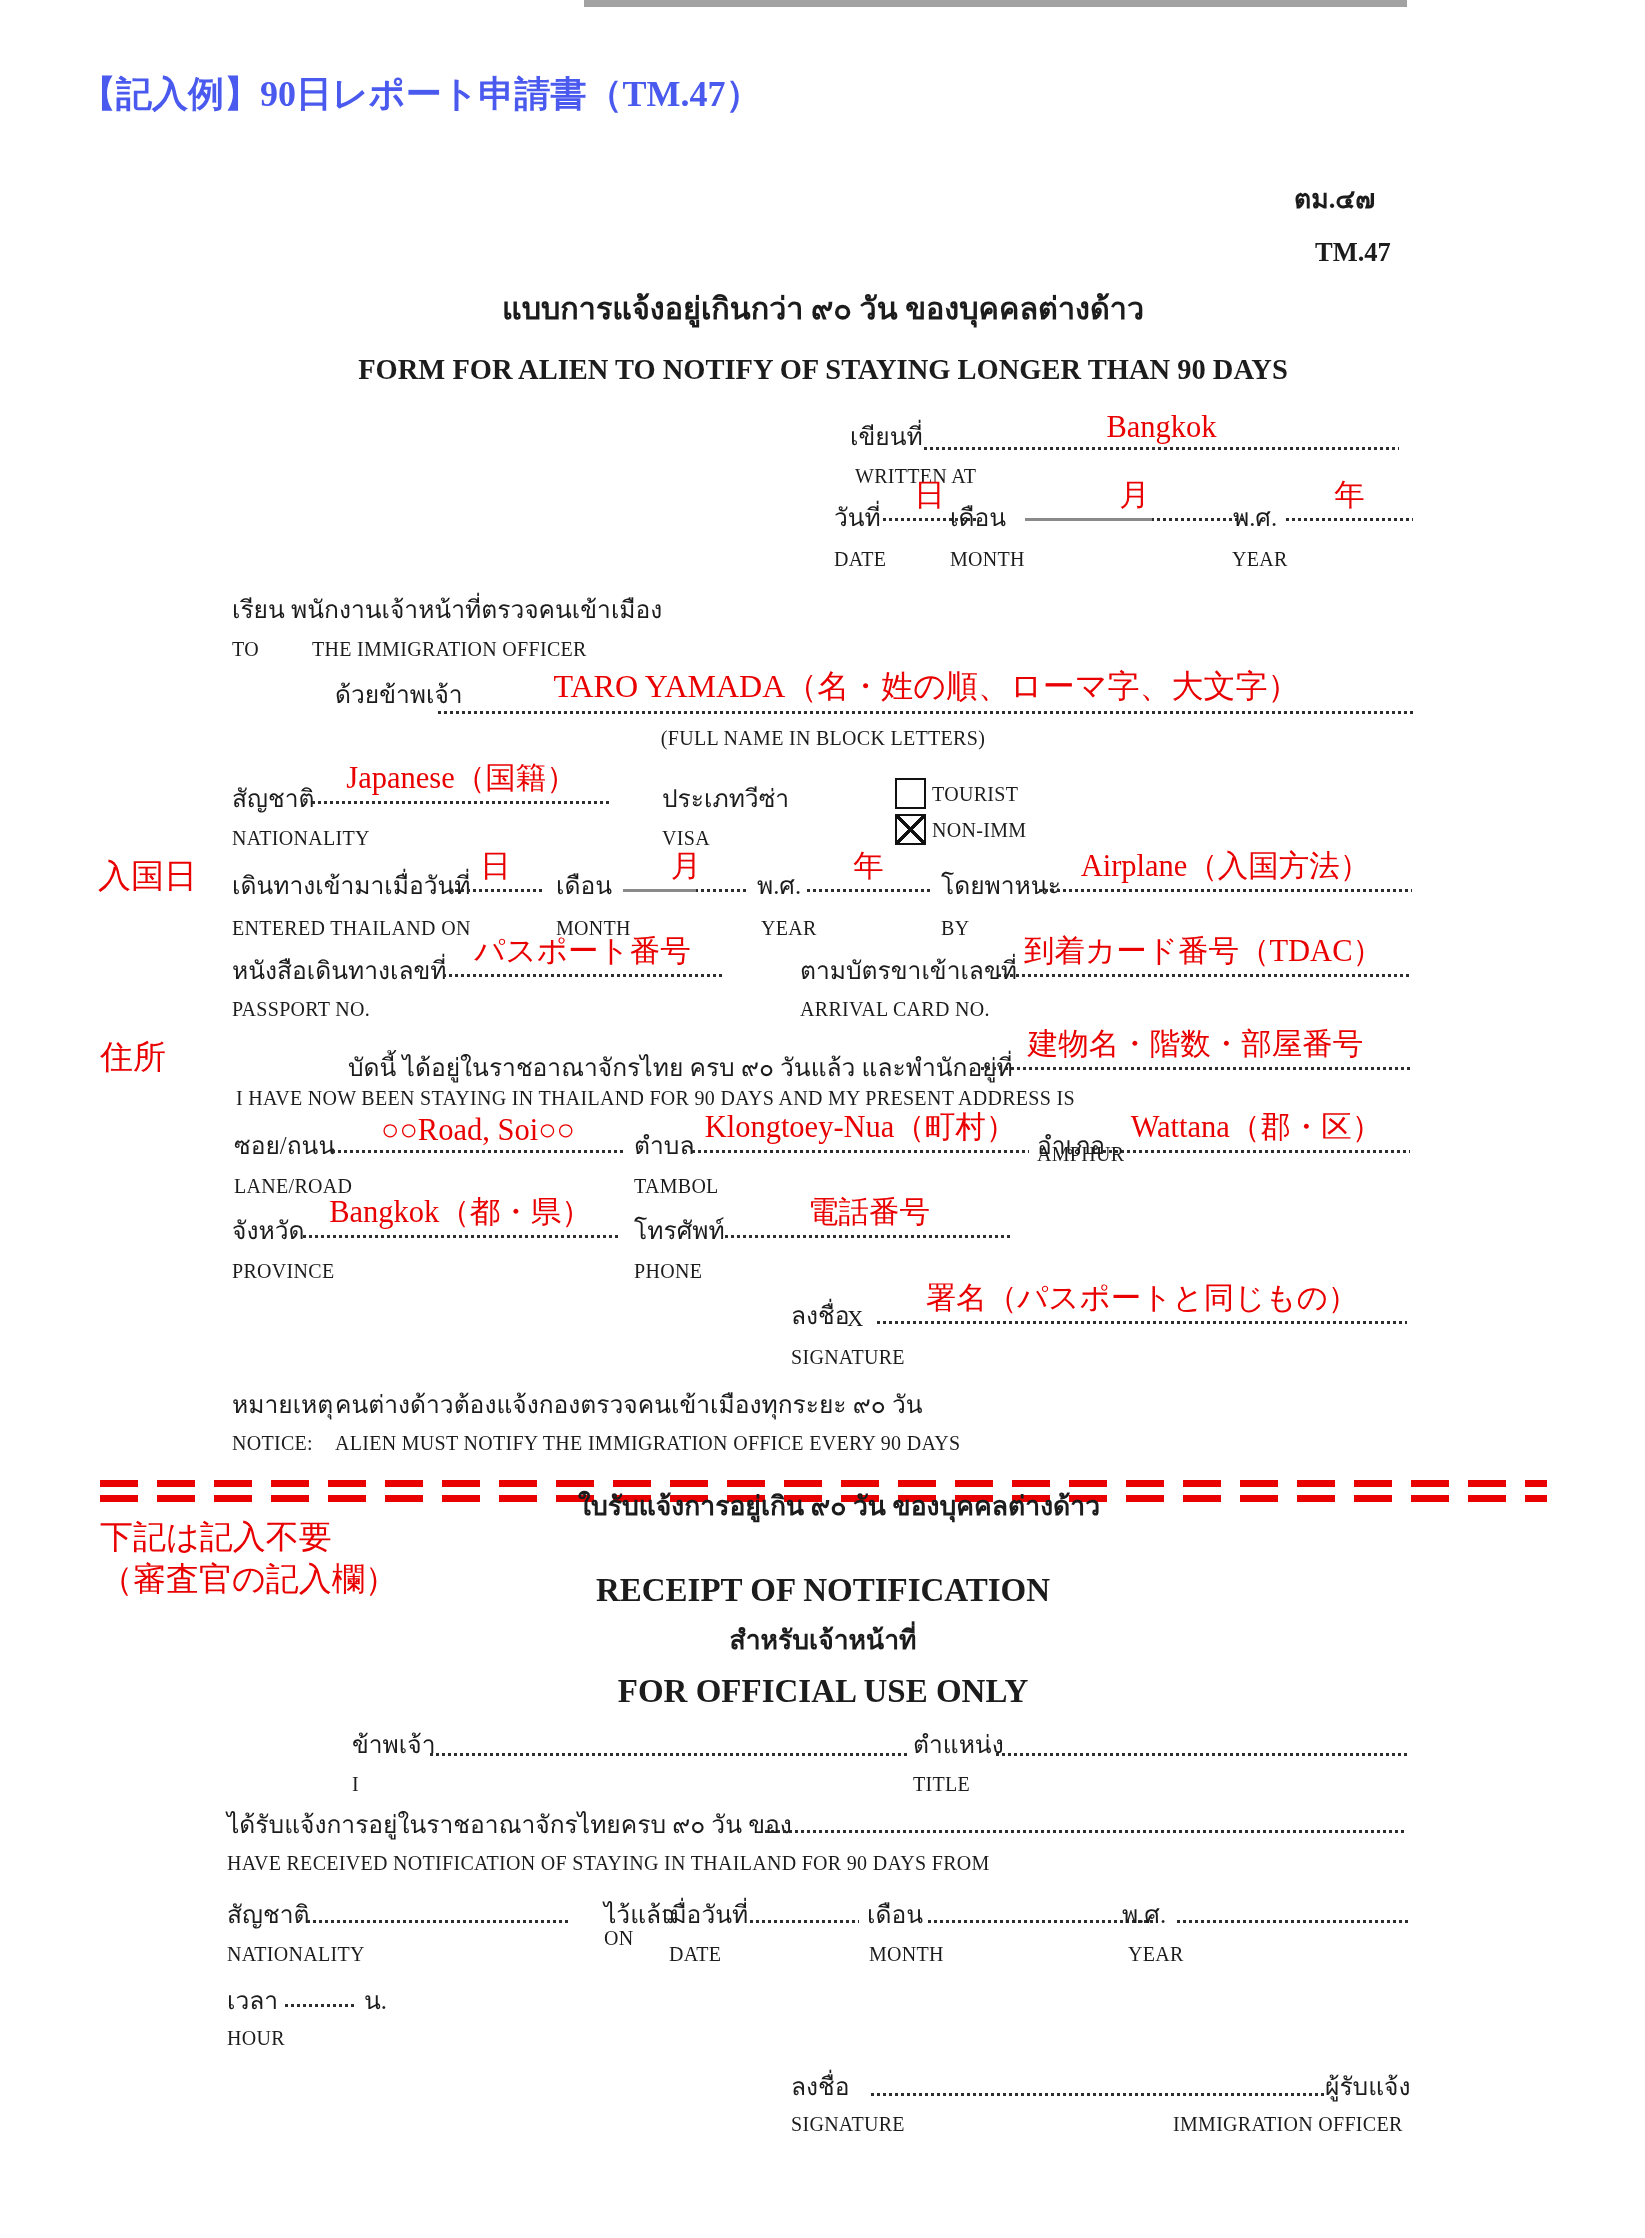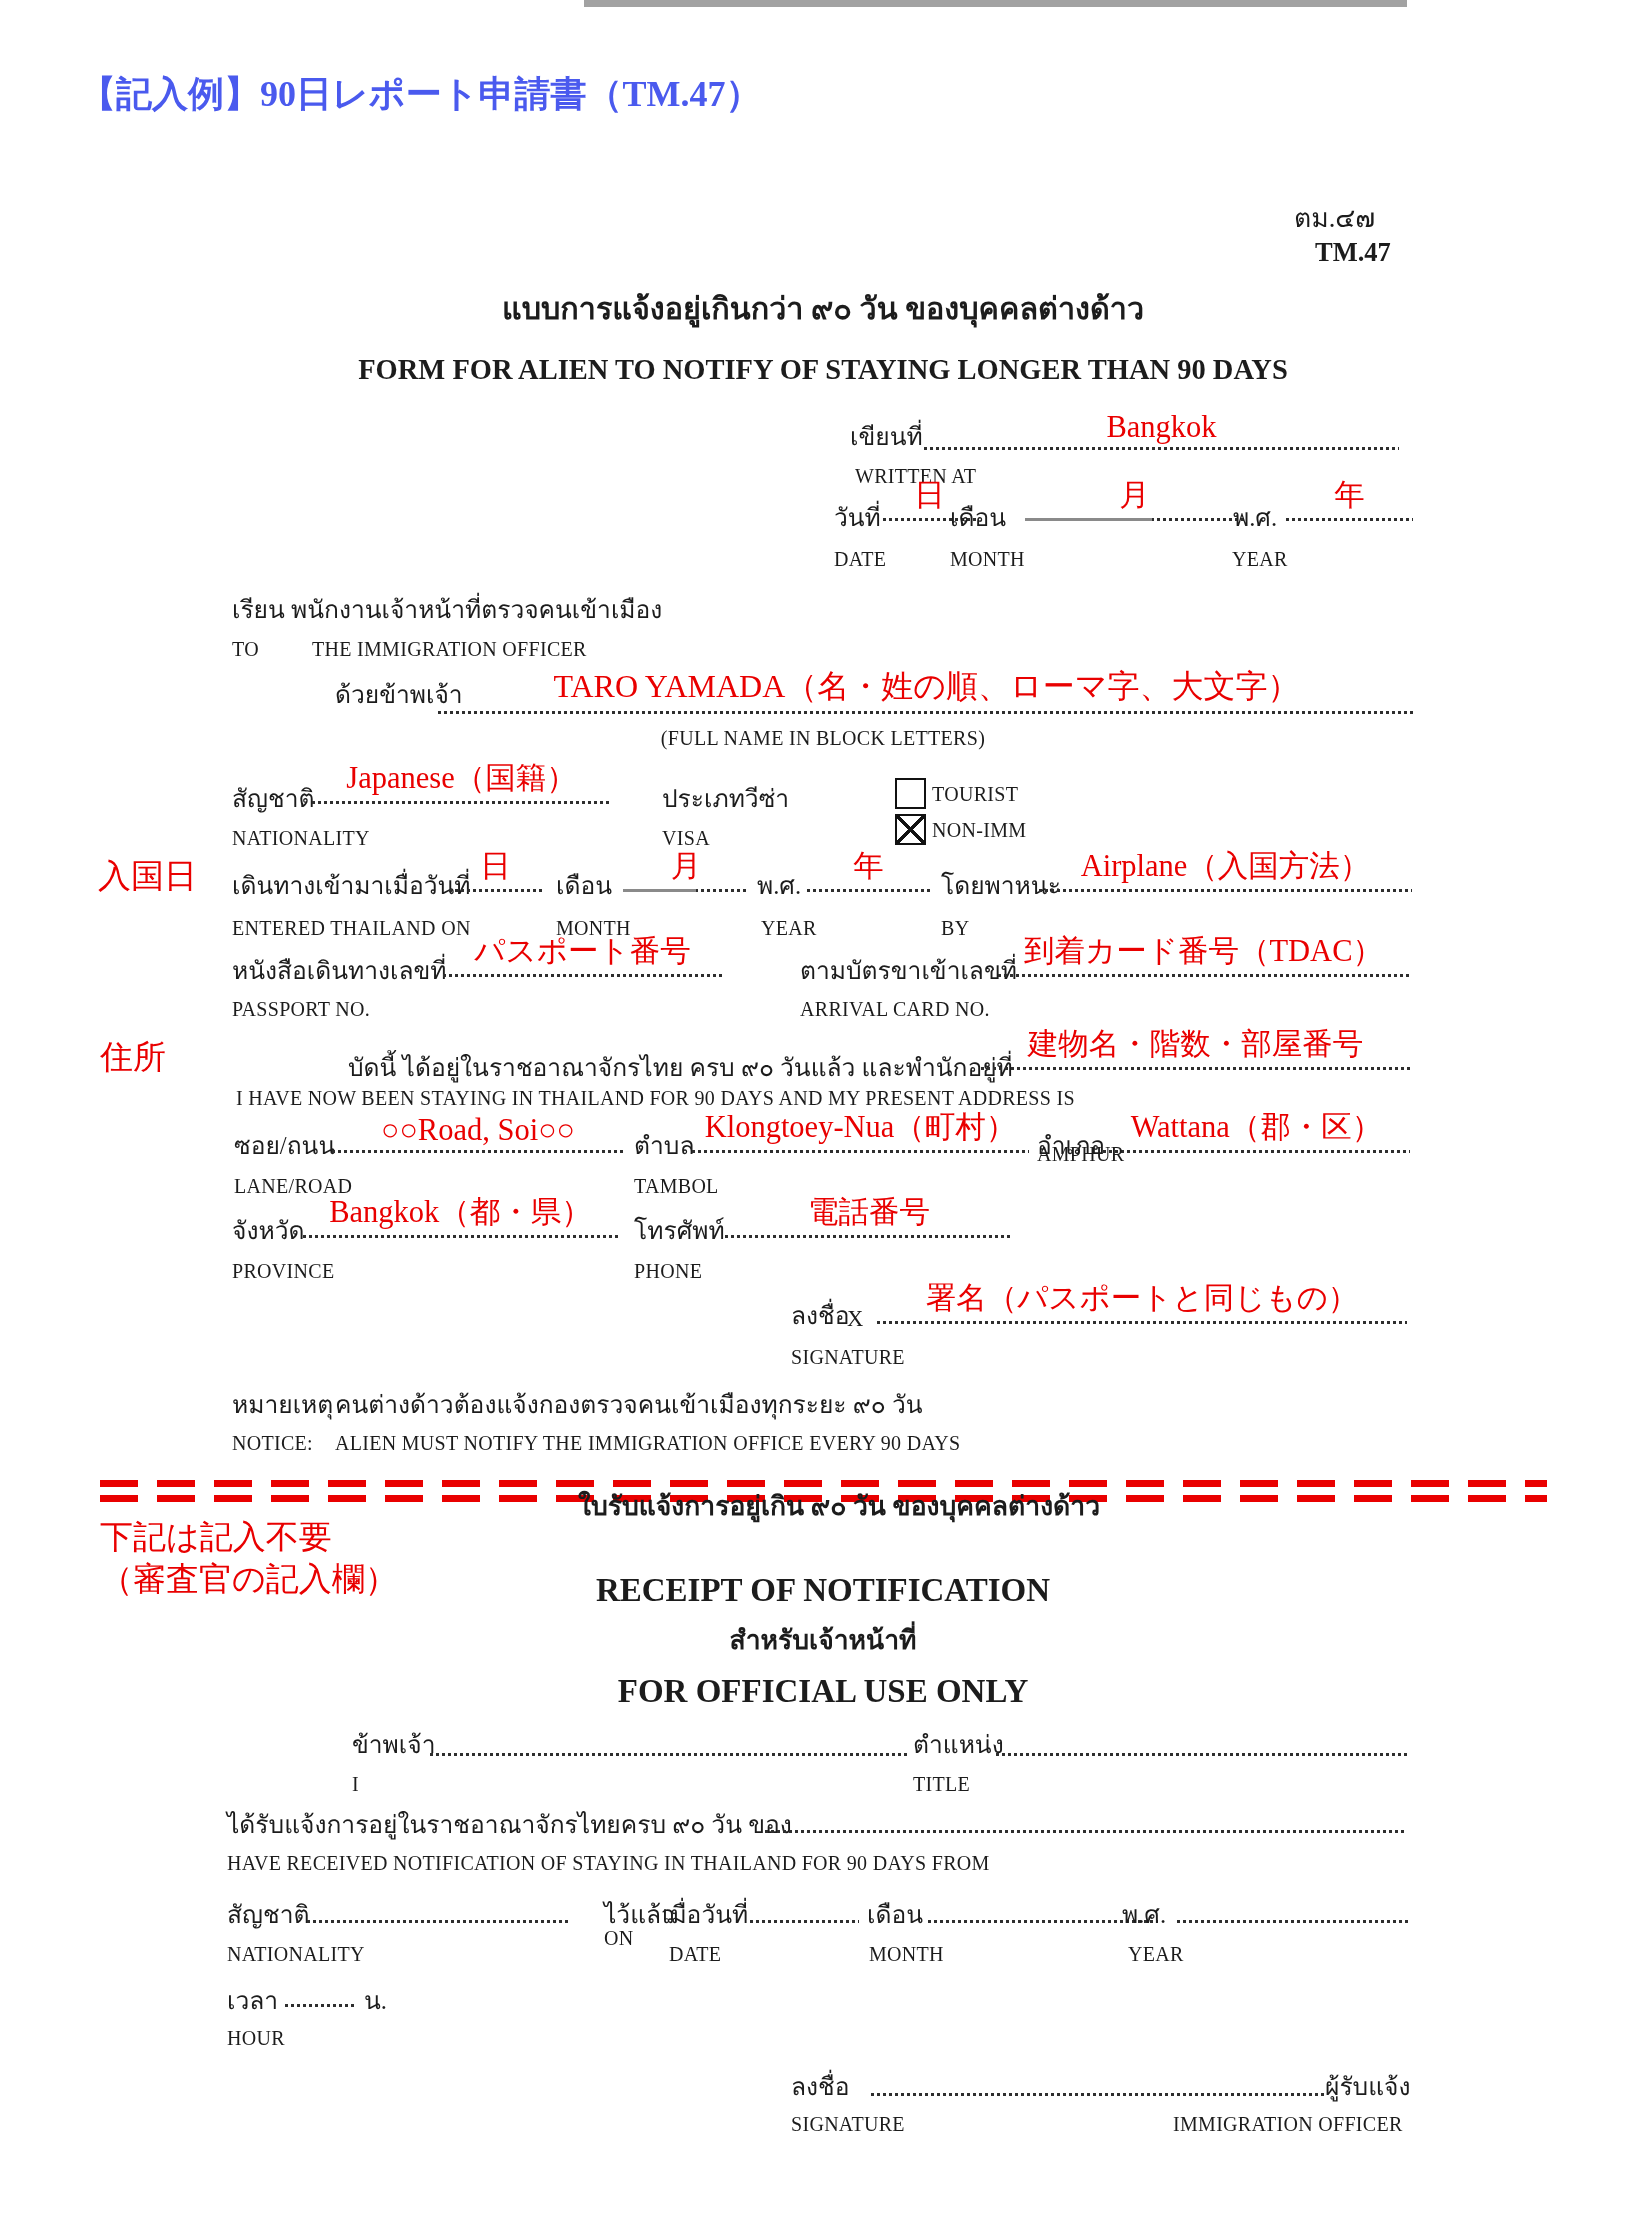--- a/index.html
+++ b/index.html
@@ -4,21 +4,21 @@
 <style>
   html,body { margin:0; padding:0; background:#ffffff; }
   .page { position:relative; width:1646px; height:2239px; background:#fff;
           font-family:"Liberation Serif","DejaVu Serif",serif; color:#1c1c1c; overflow:hidden; }
   .abs { position:absolute; white-space:nowrap; line-height:1.12; }
   .thai { font-size:24.6px; }
   .eng  { font-size:20px; letter-spacing:0.3px; }
   .center { left:0; right:0; text-align:center; }
   .fillv { font-size:30.5px; }
   .blue-title { font-size:36px; color:#4a5aee; font-weight:600; }
-  .code-thai { font-size:26.5px; font-weight:normal;margin-top:19px; }
+  .code-thai { font-size:26.5px; font-weight:bold; }
   .code-eng  { font-size:26.5px; font-weight:bold; }
   .h-thai { font-size:30.5px; font-weight:bold; }
   .h-eng  { font-size:28.5px; font-weight:bold; }
   .sub-h-thai { font-size:26.5px; font-weight:bold; }
   .sub-h-eng  { font-size:33px; font-weight:bold; }
   .margin-note { font-size:33px; color:#e90000; }
   .xmark { font-size:22.6px; }
   .dotline { position:absolute; }
   .dotline::after { content:""; position:absolute; left:0; right:0; bottom:0; height:2.7px;
       background:repeating-linear-gradient(90deg,#2e2e2e 0 3.3px,transparent 3.3px 6px); }

